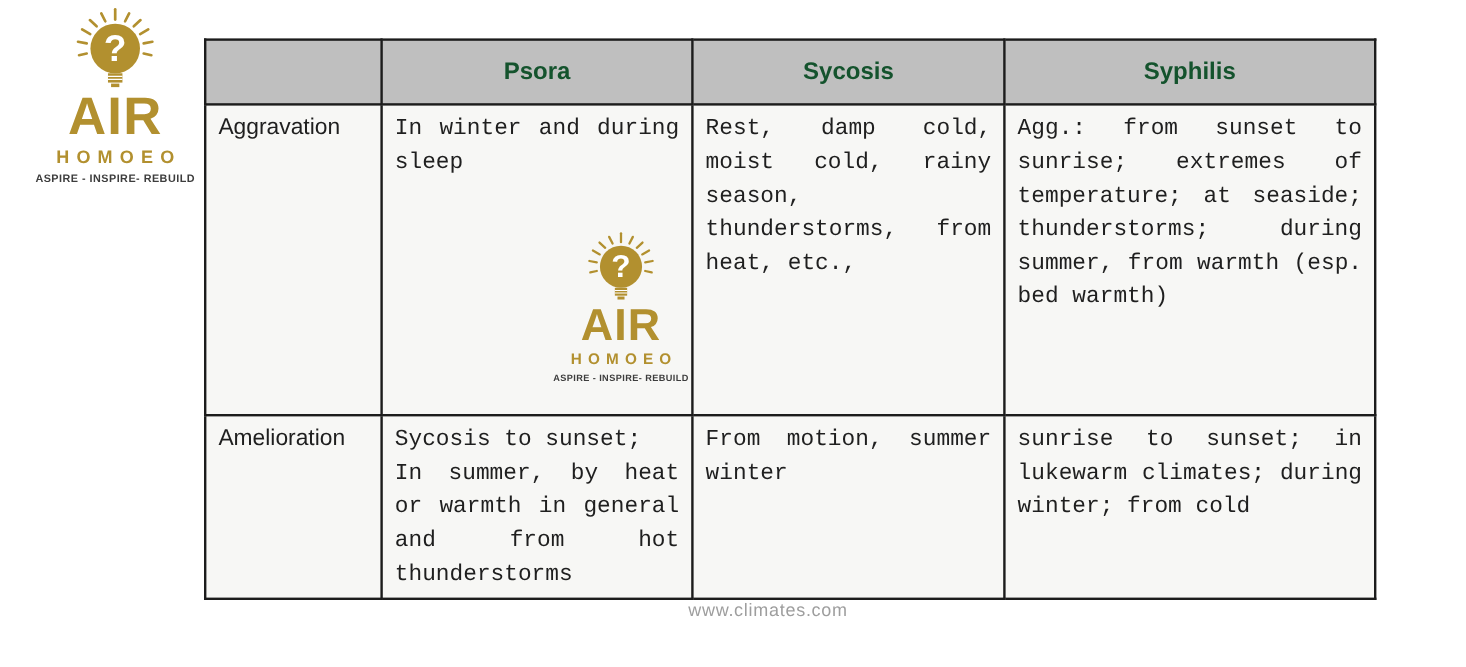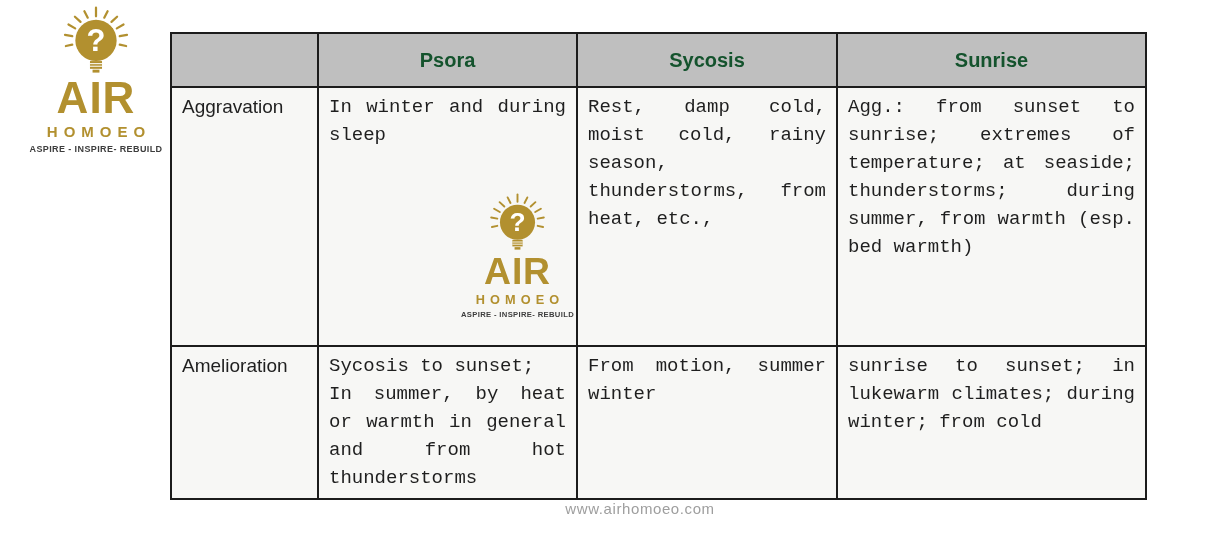--- a/index.html
+++ b/index.html
@@ -143,21 +143,21 @@
         <col class="c0">
         <col class="c1">
         <col class="c2">
         <col class="c3">
       </colgroup>
     <tbody>
         <tr>
       <th></th>
       <th>Psora</th>
       <th>Sycosis</th>
-      <th>Sunrise</th>
+      <th>Syphilis</th>
     </tr>
     <tr class="row-agg">
       <td class="rowlabel">Aggravation</td>
       <td class="just">In winter and during sleep</td>
       <td class="just">Rest, damp cold, moist cold, rainy season, thunderstorms, from heat, etc.,</td>
       <td class="just">Agg.: from sunset to sunrise; extremes of temperature; at seaside; thunderstorms; during summer, from warmth (esp. bed warmth)</td>
     </tr>
     <tr class="row-amel">
       <td class="rowlabel">Amelioration</td>
       <td class="just">
@@ -192,13 +192,13 @@
     <rect x="43" y="64" width="14" height="9" fill="#B2902F"></rect>
     <line x1="43" y1="67" x2="57" y2="67" stroke="#FFFFFF" stroke-width="1.2"></line>
     <line x1="43" y1="70" x2="57" y2="70" stroke="#FFFFFF" stroke-width="1.2"></line>
     <rect x="46" y="74" width="8" height="3.4" fill="#B2902F"></rect>
   </svg>
   <div class="air">AIR</div>
   <div class="homoeo">HOMOEO</div>
   <div class="tagline">ASPIRE - INSPIRE- REBUILD</div>
 </div>
 
-<div class="footer-url">www.airhomoeo.com</div>
+<div class="footer-url">www.climates.com</div>
 
 </body></html>

